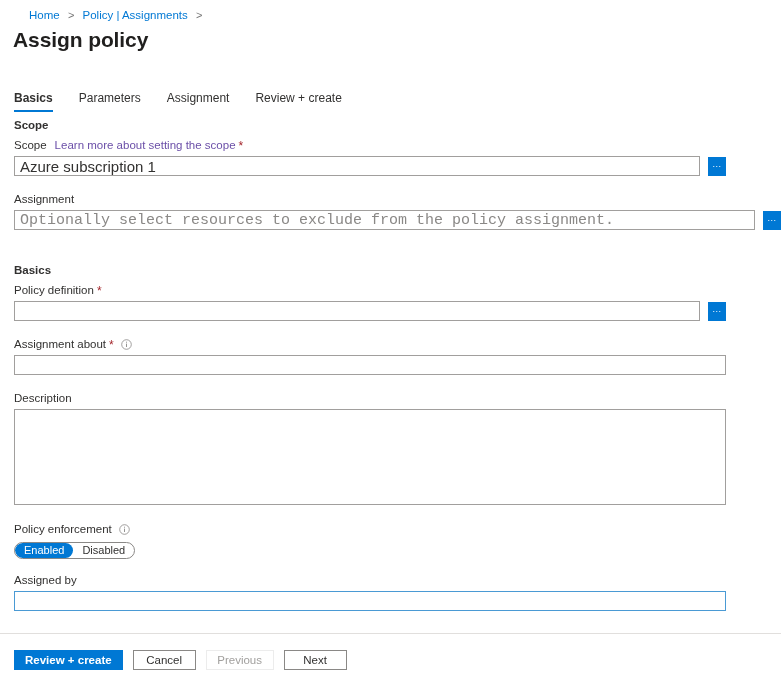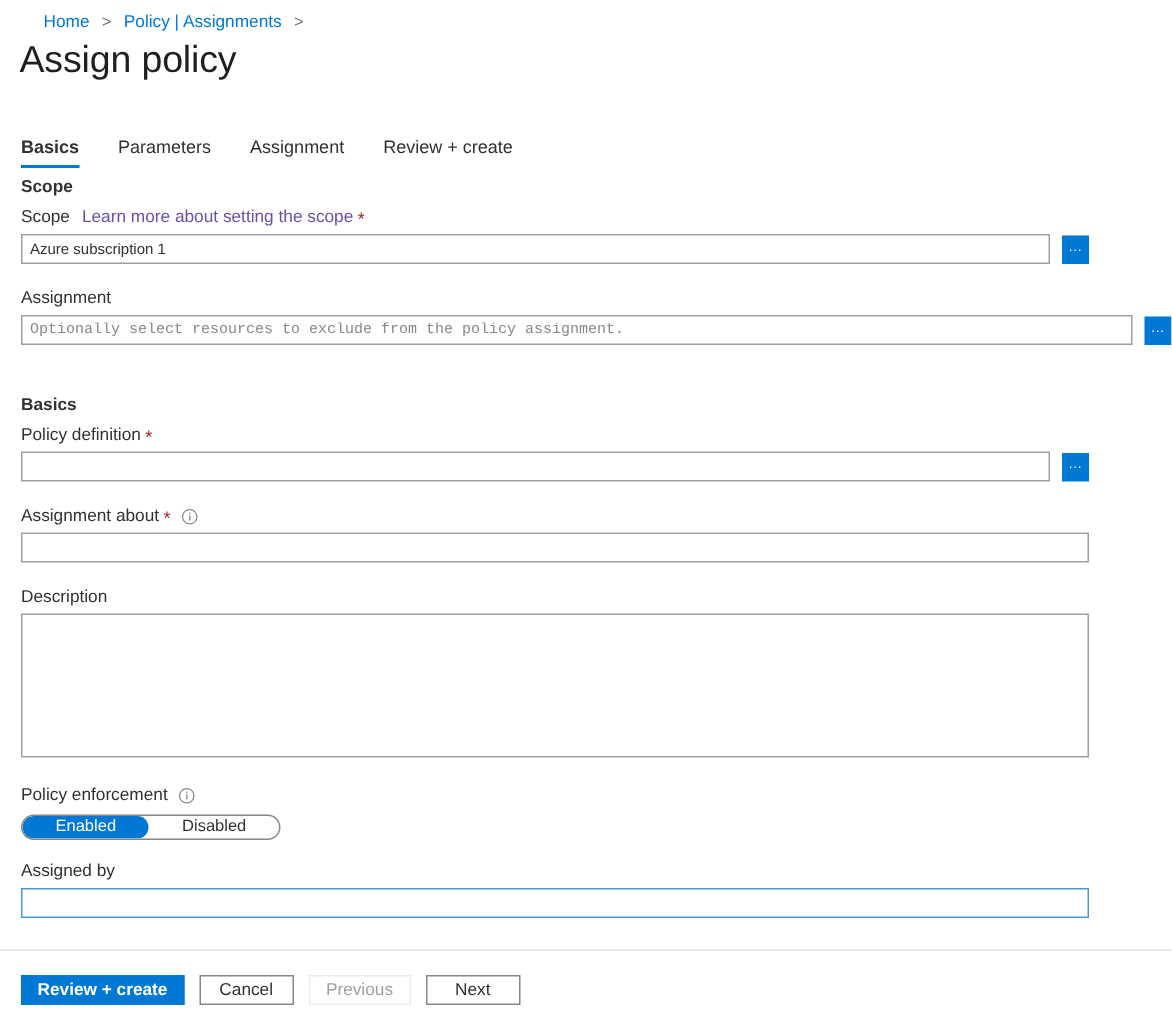--- a/index.html
+++ b/index.html
@@ -41,23 +41,23 @@
     color: #767676;
     margin: 0 5px;
     font-size: 11px;
   }
 
   
   .page-title {
     position: absolute;
     left: 13px;
     top: 26px;
-    font-size: 25px;
+    font-size: 21px;
     line-height: 28px;
-    font-weight: 400;
+    font-weight: 700;
     color: #201f1e;
     letter-spacing: -0.1px;
   }
 
   
   .tabs {
     position: absolute;
     left: 14px;
     top: 88px;
     display: flex;
@@ -140,21 +140,21 @@
   .input-row {
     display: flex;
     align-items: center;
   }
   .txt {
     box-sizing: border-box;
     height: 20px;
     border: 1px solid #a19f9d;
     background: #ffffff;
     font-family: "Liberation Sans", sans-serif;
-    font-size: 10px;
+    font-size: 15px;
     color: #323130;
     padding: 0 5px;
     outline: none;
   }
   .txt::placeholder {
     color: #8a8886;
     opacity: 1;
   }
   .txt.focused {
     border: 1px solid #4a9ad4;
@@ -204,21 +204,21 @@
     border-radius: 9px;
     background: #ffffff;
     padding: 0;
     overflow: hidden;
     cursor: pointer;
     box-sizing: border-box;
   }
   .pill-opt {
     font-size: 11px;
     line-height: 15px;
-    padding: 0 22px;
+    padding: 0 9px;
     color: #323130;
     height: 15px;
     display: flex;
     align-items: center;
     border-radius: 9px;
     white-space: nowrap;
   }
   .pill-opt.on {
     background: #0078d4;
     color: #ffffff;

